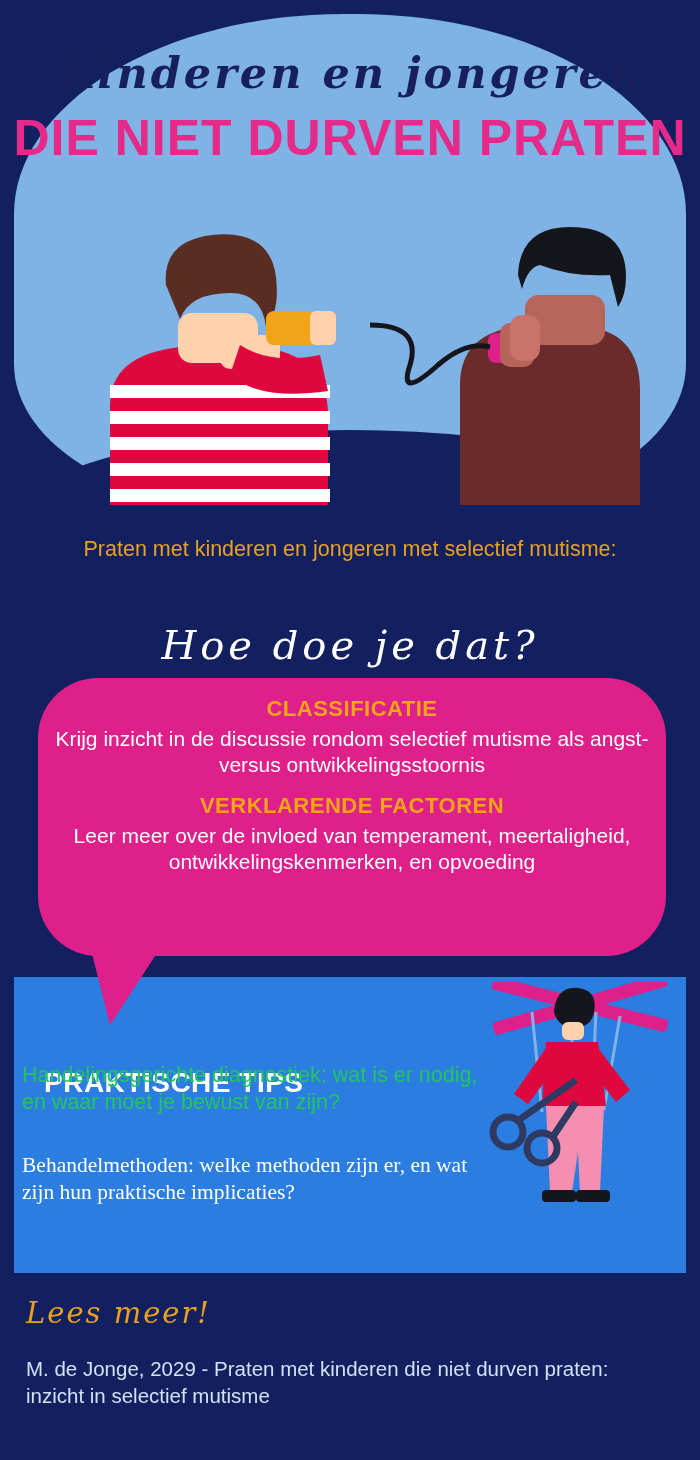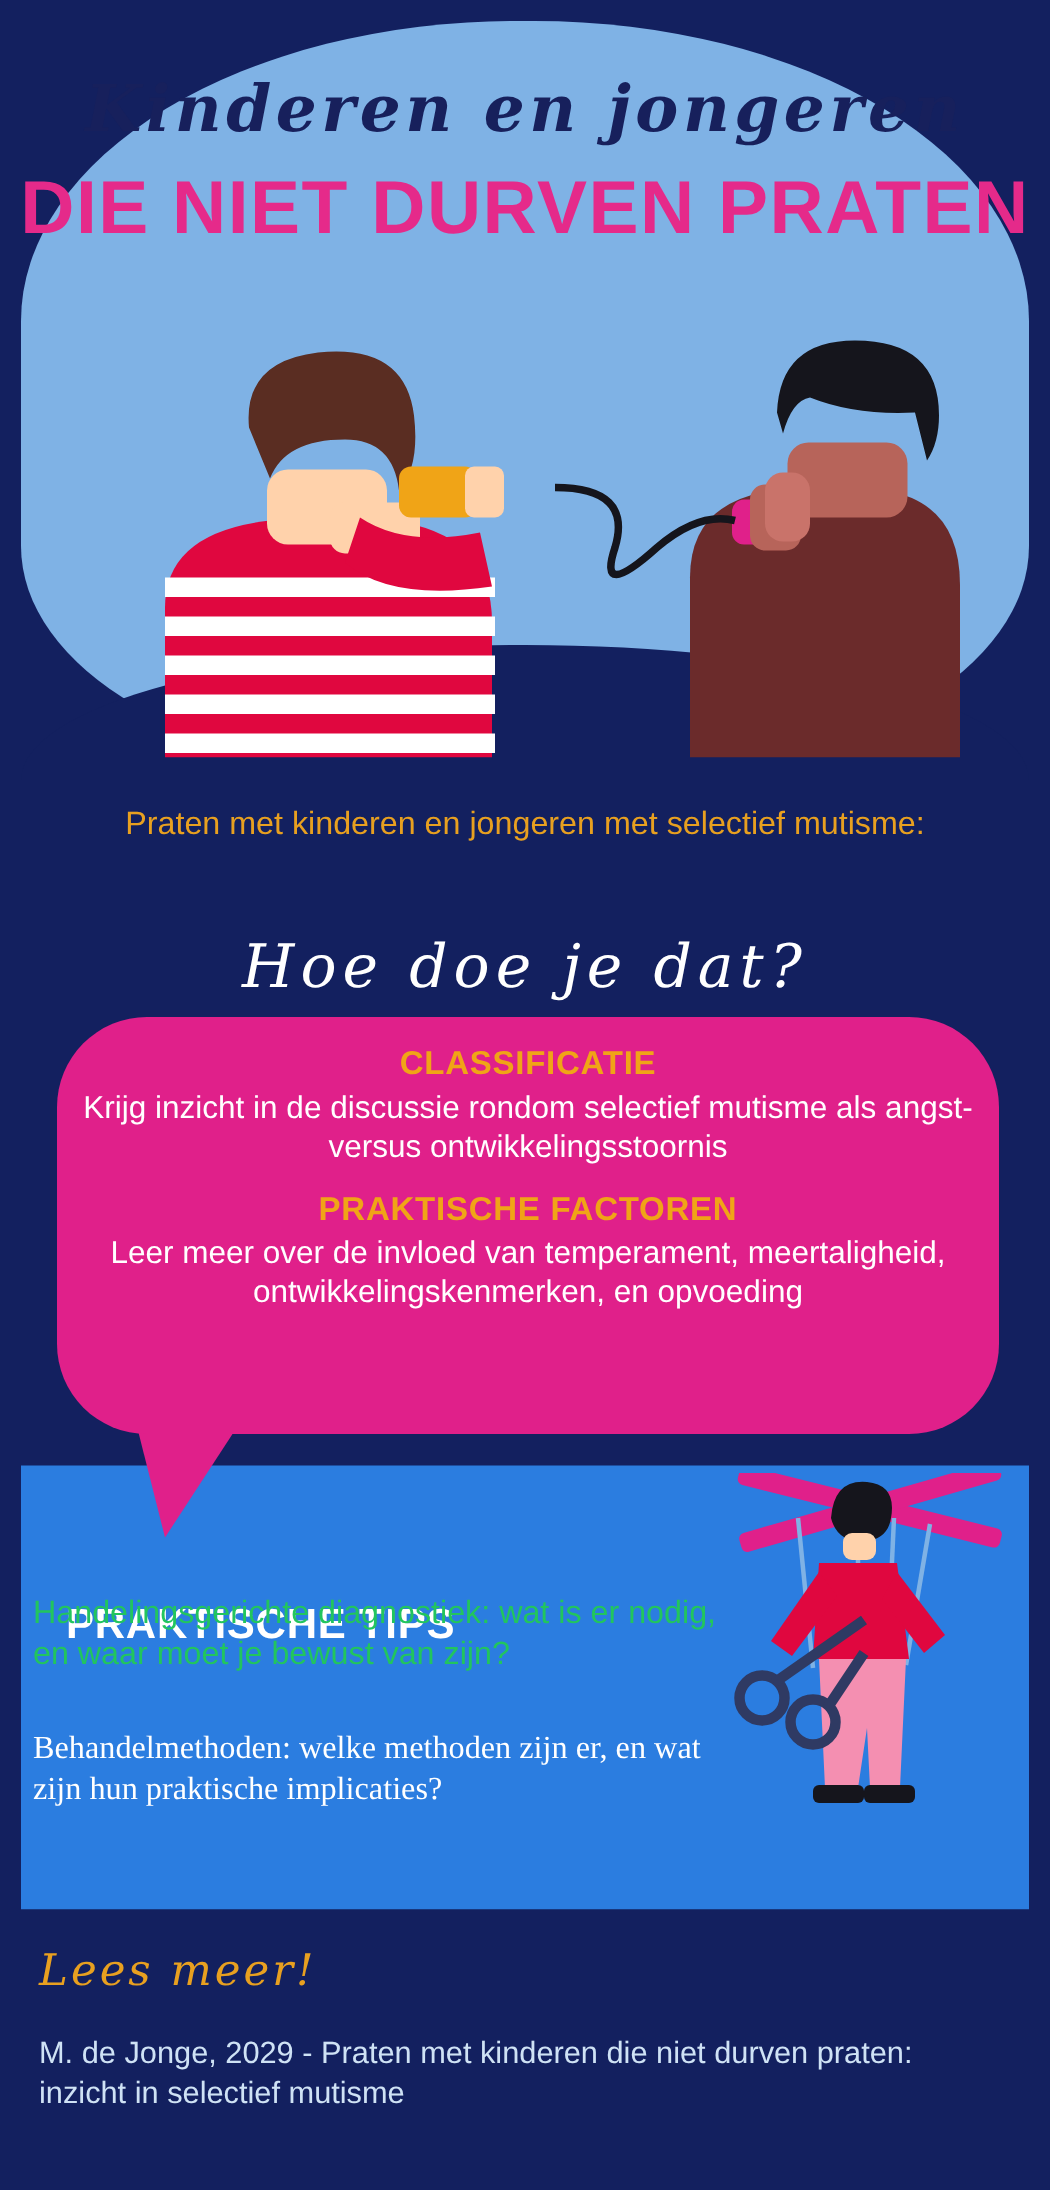--- a/index.html
+++ b/index.html
@@ -263,21 +263,21 @@
   </svg>
 
   <div class="intro">Praten met kinderen en jongeren met selectief mutisme:</div>
   <div class="intro-script">Hoe doe je dat?</div>
 
   <div class="bubble-tail"></div>
   <div class="bubble"></div>
   <div class="bubble-inner">
     <div class="bub-h">CLASSIFICATIE</div>
     <div class="bub-p">Krijg inzicht in de discussie rondom selectief mutisme als angst- versus ontwikkelingsstoornis</div>
-    <div class="bub-h second">PRAKTISCHE FACTOREN</div>
+    <div class="bub-h second">VERKLARENDE FACTOREN</div>
     <div class="bub-p">Leer meer over de invloed van temperament, meertaligheid, ontwikkelingskenmerken, en opvoeding</div>
   </div>
 
   <div class="midblue"></div>
   <div class="tips-h">PRAKTISCHE TIPS</div>
   <div class="tips-p1">Handelingsgerichte diagnostiek: wat is er nodig, en waar moet je bewust van zijn?</div>
   <div class="tips-p2">Behandelmethoden: welke methoden zijn er, en wat zijn hun praktische implicaties?</div>
 
   <svg class="puppet" viewBox="0 0 200 285">
     <g>

